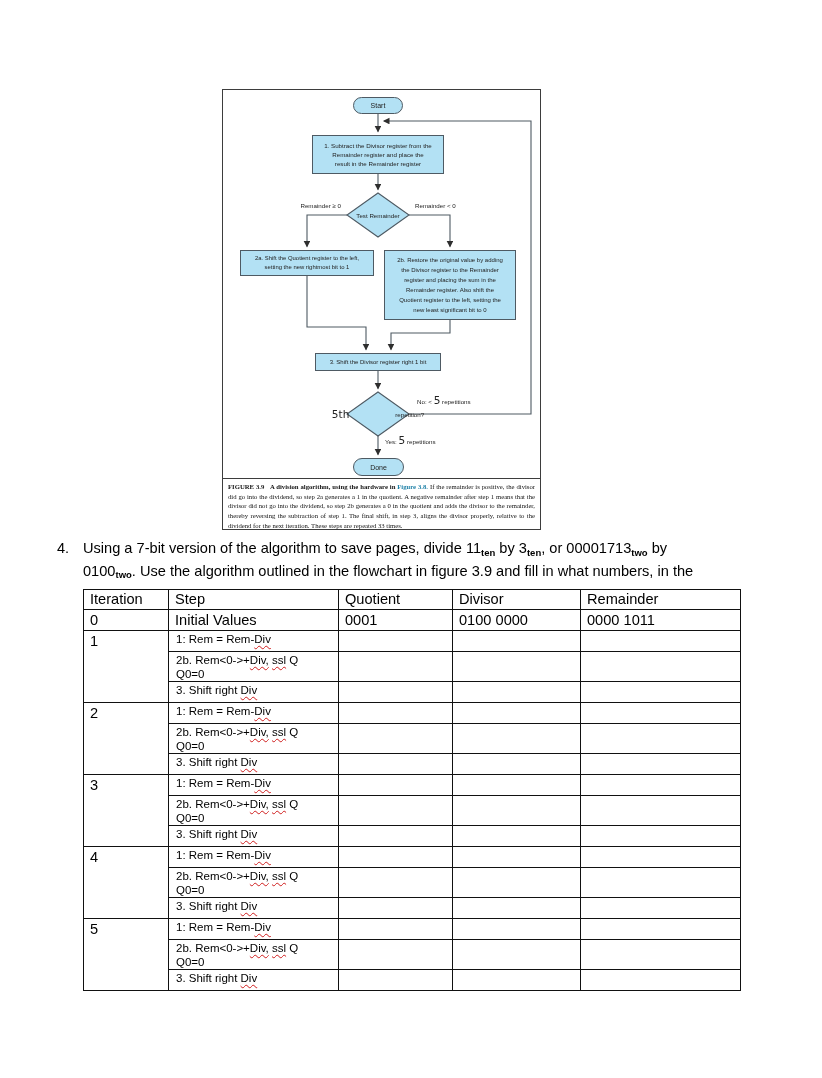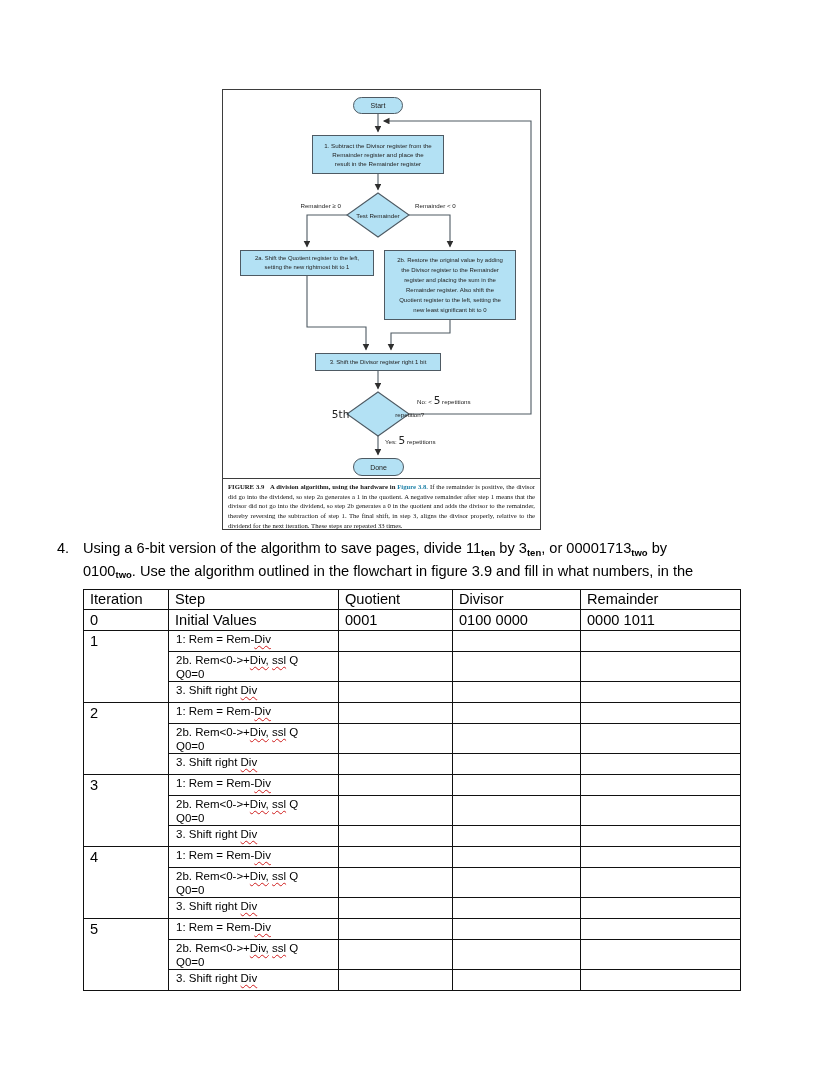--- a/index.html
+++ b/index.html
@@ -109,21 +109,21 @@
     <div class="lbl" style="left:162px; top:345px;"><span>Yes: </span><span class="big5">5</span><span> repetitions</span></div>
 
     <div class="node pill" style="left:130px; top:368px; width:51px; height:18px;">Done</div>
   </div>
 
   <div class="caption"><span class="cap-b">FIGURE 3.9&nbsp;&nbsp;&nbsp;A division algorithm, using the hardware in </span><span class="cap-link">Figure 3.8.</span><span> If the remainder is positive, the divisor did go into the dividend, so step 2a generates a 1 in the quotient. A negative remainder after step 1 means that the divisor did not go into the dividend, so step 2b generates a 0 in the quotient and adds the divisor to the remainder, thereby reversing the subtraction of step 1. The final shift, in step 3, aligns the divisor properly, relative to the dividend for the next iteration. These steps are repeated 33 times.</span></div>
 </div>
 
 <div class="qnum">4.</div>
 <div class="qtext">
-  <div class="qline"><span>Using a 6-bit version of the algorithm to save pages, divide 11</span><span class="sub">ten</span><span> by 3</span><span class="sub">ten</span><span>, or 00001713</span><span class="sub">two</span><span> by</span></div>
+  <div class="qline"><span>Using a 7-bit version of the algorithm to save pages, divide 11</span><span class="sub">ten</span><span> by 3</span><span class="sub">ten</span><span>, or 00001713</span><span class="sub">two</span><span> by</span></div>
   <div class="qline"><span>0100</span><span class="sub">two</span><span>. Use the algorithm outlined in the flowchart in figure 3.9 and fill in what numbers, in the</span></div>
 </div>
 
 <table class="wt">
   <colgroup>
     <col style="width:85px">
       <col style="width:170px">
       <col style="width:114px">
       <col style="width:128px">
       <col style="width:160px">

